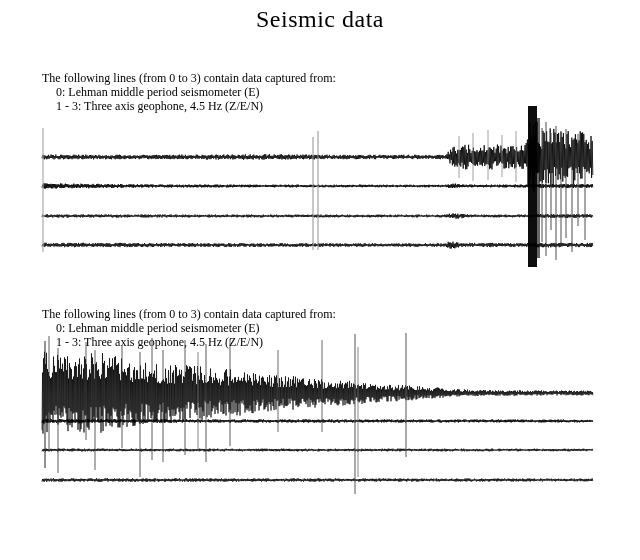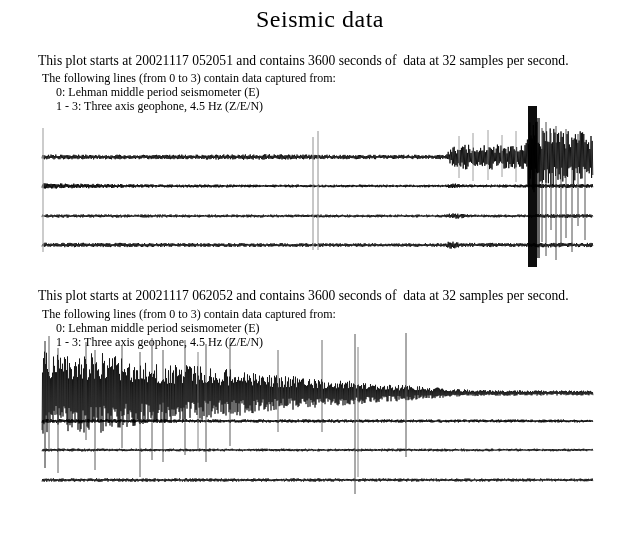--- a/index.html
+++ b/index.html
@@ -19,26 +19,24 @@
   .sub2c{left:56px;top:335px;}
   .wave{position:absolute;left:0;top:0;width:640px;height:560px;pointer-events:none;}
 </style>
 </head>
 <body>
 
 <div class="page">
 
   <h1 class="title">Seismic data</h1>
 
-  <div class="hdr hdr1">This plot starts at 20021117 052051 and contains 3600 seconds of  data at 32 samples per second.</div>
   <div class="sub sub1a">The following lines (from 0 to 3) contain data captured from:</div>
   <div class="sub sub1b">0: Lehman middle period seismometer (E)</div>
   <div class="sub sub1c">1 - 3: Three axis geophone, 4.5 Hz (Z/E/N)</div>
 
-  <div class="hdr hdr2">This plot starts at 20021117 062052 and contains 3600 seconds of  data at 32 samples per second.</div>
   <div class="sub sub2a">The following lines (from 0 to 3) contain data captured from:</div>
   <div class="sub sub2b">0: Lehman middle period seismometer (E)</div>
   <div class="sub sub2c">1 - 3: Three axis geophone, 4.5 Hz (Z/E/N)</div>
 
   <svg class="wave" viewBox="0 0 640 560" xmlns="http://www.w3.org/2000/svg">
       <rect x="528" y="106" width="9" height="161" fill="#0d0d0d"></rect>
       <rect x="537" y="118" width="3" height="140" fill="#666666"></rect>
       <polyline points="42.0,158.3 42.6,155.2 43.2,158.7 43.8,155.0 44.4,159.3 45.0,155.6 45.6,158.3 46.2,156.0 46.8,159.3 47.4,155.8 48.0,158.8 48.6,154.8 49.2,158.6 49.8,156.2 50.4,157.9 51.0,154.5 51.6,157.9 52.2,155.0 52.8,158.5 53.4,155.1 54.0,159.4 54.6,156.0 55.2,158.5 55.8,154.5 56.4,157.8 57.0,156.0 57.6,158.3 58.2,156.0 58.8,159.2 59.4,156.1 60.0,159.2 60.6,154.8 61.2,158.2 61.8,154.8 62.4,158.2 63.0,155.4 63.6,159.3 64.2,155.4 64.8,159.0 65.4,155.5 66.0,157.9 66.6,155.3 67.2,158.8 67.8,155.1 68.4,159.2 69.0,155.4 69.6,158.9 70.2,155.7 70.8,158.4 71.4,156.1 72.0,159.3 72.6,155.7 73.2,158.5 73.8,154.7 74.4,158.4 75.0,154.9 75.6,158.4 76.2,155.3 76.8,158.4 77.4,155.9 78.0,159.2 78.6,154.7 79.2,158.6 79.8,155.7 80.4,157.9 81.0,156.2 81.6,158.8 82.2,154.9 82.8,159.3 83.4,154.9 84.0,159.0 84.6,156.1 85.2,158.5 85.8,154.6 86.4,158.6 87.0,155.3 87.6,158.4 88.2,156.2 88.8,158.7 89.4,155.2 90.0,158.0 90.6,155.0 91.2,159.0 91.8,155.4 92.4,157.9 93.0,155.5 93.6,159.4 94.2,155.9 94.8,158.2 95.4,155.1 96.0,158.1 96.6,155.5 97.2,158.9 97.8,156.2 98.4,157.7 99.0,154.8 99.6,158.8 100.2,155.7 100.8,158.8 101.4,156.1 102.0,158.4 102.6,155.6 103.2,158.6 103.8,156.0 104.4,157.8 105.0,155.7 105.6,159.3 106.2,155.1 106.8,158.9 107.4,156.2 108.0,158.0 108.6,155.8 109.2,159.0 109.8,156.3 110.4,159.0 111.0,155.4 111.6,159.3 112.2,155.6 112.8,157.8 113.4,156.2 114.0,158.5 114.6,156.0 115.2,159.3 115.8,155.1 116.4,158.5 117.0,154.7 117.6,158.6 118.2,155.1 118.8,158.9 119.4,154.7 120.0,159.3 120.6,155.1 121.2,158.8 121.8,156.1 122.4,158.3 123.0,156.2 123.6,158.6 124.2,155.3 124.8,159.2 125.4,155.7 126.0,158.6 126.6,156.1 127.2,158.0 127.8,155.8 128.4,158.3 129.0,155.5 129.6,158.8 130.2,155.4 130.8,158.8 131.4,156.3 132.0,158.7 132.6,156.1 133.2,158.3 133.8,155.4 134.4,158.2 135.0,155.4 135.6,159.0 136.2,155.9 136.8,157.8 137.4,155.5 138.0,158.1 138.6,156.0 139.2,159.2 139.8,155.7 140.4,158.5 141.0,155.7 141.6,158.4 142.2,155.0 142.8,157.7 143.4,154.8 144.0,158.3 144.6,155.0 145.2,158.0 145.8,155.6 146.4,157.8 147.0,155.1 147.6,158.9 148.2,155.9 148.8,159.2 149.4,155.6 150.0,158.2 150.6,155.8 151.2,159.1 151.8,155.7 152.4,158.5 153.0,155.0 153.6,158.5 154.2,155.2 154.8,158.4 155.4,155.1 156.0,159.1 156.6,154.8 157.2,158.8 157.8,155.5 158.4,158.8 159.0,155.0 159.6,158.2 160.2,155.6 160.8,159.0 161.4,156.0 162.0,159.1 162.6,155.2 163.2,158.1 163.8,155.3 164.4,158.8 165.0,155.2 165.6,158.3 166.2,154.9 166.8,158.8 167.4,155.0 168.0,159.0 168.6,155.7 169.2,158.9 169.8,154.8 170.4,159.2 171.0,156.2 171.6,158.6 172.2,155.4 172.8,158.6 173.4,154.9 174.0,159.2 174.6,155.7 175.2,158.3 175.8,155.5 176.4,158.3 177.0,156.2 177.6,159.1 178.2,155.0 178.8,158.9 179.4,154.7 180.0,158.7 180.6,155.8 181.2,158.6 181.8,154.6 182.4,158.8 183.0,155.5 183.6,159.0 184.2,156.1 184.8,157.9 185.4,154.8 186.0,159.1 186.6,156.2 187.2,159.2 187.8,155.8 188.4,158.5 189.0,155.5 189.6,157.9 190.2,155.3 190.8,158.6 191.4,155.5 192.0,159.1 192.6,155.8 193.2,158.2 193.8,155.7 194.4,157.9 195.0,156.1 195.6,158.7 196.2,154.7 196.8,158.3 197.4,154.8 198.0,158.6 198.6,155.8 199.2,158.7 199.8,155.9 200.4,158.0 201.0,156.2 201.6,158.9 202.2,154.9 202.8,158.6 203.4,155.4 204.0,159.0 204.6,155.6 205.2,158.0 205.8,155.5 206.4,159.5 207.0,156.0 207.6,159.5 208.2,155.3 208.8,158.5 209.4,155.6 210.0,159.2 210.6,155.2 211.2,158.8 211.8,154.7 212.4,158.0 213.0,155.5 213.6,158.7 214.2,156.2 214.8,158.0 215.4,154.9 216.0,159.5 216.6,154.7 217.2,157.9 217.8,155.0 218.4,159.6 219.0,156.2 219.6,158.9 220.2,155.0 220.8,158.7 221.4,156.1 222.0,158.8 222.6,155.3 223.2,157.9 223.8,154.4 224.4,158.9 225.0,156.0 225.6,158.6 226.2,155.4 226.8,158.2 227.4,154.6 228.0,159.1 228.6,154.9 229.2,158.0 229.8,156.1 230.4,159.2 231.0,155.6 231.6,158.2 232.2,154.5 232.8,159.4 233.4,155.3 234.0,159.2 234.6,155.5 235.2,159.1 235.8,155.8 236.4,158.2 237.0,156.2 237.6,157.9 238.2,154.8 238.8,158.5 239.4,155.1 240.0,158.7 240.6,155.9 241.2,158.4 241.8,155.3 242.4,159.0 243.0,154.6 243.6,159.8 244.2,155.7 244.8,158.6 245.4,154.4 246.0,158.6 246.6,156.1 247.2,159.3 247.8,155.9 248.4,158.9 249.0,155.4 249.6,158.9 250.2,154.4 250.8,158.5 251.4,156.1 252.0,159.1 252.6,155.4 253.2,159.6 253.8,154.6 254.4,158.0 255.0,156.0 255.6,158.5 256.2,155.1 256.8,158.6 257.4,155.6 258.0,158.3 258.6,156.0 259.2,159.6 259.8,155.6 260.4,157.9 261.0,155.9 261.6,159.1 262.2,155.8 262.8,159.5 263.4,154.9 264.0,159.6 264.6,154.3 265.2,159.1 265.8,154.2 266.4,158.9 267.0,156.1 267.6,157.9 268.2,154.9 268.8,158.9 269.4,154.2 270.0,158.5 270.6,155.9 271.2,158.8 271.8,155.8 272.4,159.0 273.0,155.8 273.6,158.5 274.2,154.4 274.8,157.9 275.4,155.2 276.0,158.1 276.6,155.8 277.2,158.6 277.8,154.9 278.4,158.8 279.0,155.2 279.6,159.1 280.2,154.4 280.8,158.7 281.4,154.4 282.0,159.5 282.6,155.3 283.2,158.8 283.8,155.9 284.4,159.0 285.0,155.2 285.6,159.5 286.2,155.3 286.8,158.4 287.4,155.4 288.0,159.5 288.6,154.6 289.2,158.3 289.8,154.9 290.4,159.3 291.0,156.2 291.6,159.1 292.2,154.8 292.8,158.8 293.4,155.4 294.0,158.8 294.6,154.8 295.2,158.6 295.8,156.0 296.4,159.2 297.0,154.5 297.6,158.0 298.2,155.7 298.8,158.2 299.4,155.9 300.0,158.8 300.6,154.9 301.2,158.0 301.8,155.5 302.4,159.0 303.0,154.6 303.6,159.3 304.2,155.3 304.8,158.5 305.4,154.7 306.0,158.6 306.6,154.6 307.2,158.5 307.8,156.1 308.4,158.0 309.0,154.8 309.6,159.3 310.2,155.7 310.8,159.0 311.4,154.8 312.0,158.4 312.6,155.6 313.2,159.3 313.8,155.3 314.4,159.3 315.0,154.9 315.6,158.2 316.2,155.0 316.8,158.5 317.4,155.4 318.0,158.7 318.6,154.9 319.2,158.1 319.8,155.2 320.4,158.8 321.0,156.2 321.6,158.7 322.2,154.9 322.8,158.8 323.4,156.2 324.0,159.1 324.6,155.4 325.2,158.3 325.8,155.2 326.4,157.8 327.0,154.7 327.6,158.5 328.2,156.1 328.8,157.9 329.4,154.9 330.0,157.8 330.6,156.0 331.2,158.8 331.8,156.3 332.4,158.9 333.0,155.4 333.6,158.3 334.2,154.9 334.8,158.7 335.4,156.0 336.0,157.7 336.6,155.6 337.2,158.4 337.8,156.2 338.4,158.9 339.0,155.9 339.6,158.3 340.2,154.9 340.8,158.9 341.4,156.3 342.0,158.4 342.6,155.5 343.2,159.2 343.8,154.9 344.4,158.7 345.0,154.9 345.6,158.5 346.2,156.0 346.8,159.2 347.4,155.2 348.0,158.9 348.6,155.8 349.2,158.9 349.8,155.0 350.4,157.8 351.0,155.8 351.6,158.1 352.2,155.8 352.8,158.2 353.4,155.4 354.0,158.3 354.6,156.3 355.2,159.1 355.8,155.3 356.4,159.2 357.0,156.0 357.6,159.0 358.2,155.0 358.8,158.9 359.4,155.0 360.0,158.7 360.6,155.1 361.2,157.8 361.8,155.5 362.4,158.1 363.0,155.4 363.6,158.8 364.2,156.0 364.8,158.6 365.4,156.3 366.0,159.1 366.6,156.0 367.2,158.5 367.8,155.6 368.4,158.1 369.0,154.9 369.6,159.1 370.2,154.8 370.8,157.8 371.4,155.8 372.0,158.4 372.6,156.2 373.2,157.9 373.8,154.9 374.4,159.1 375.0,154.9 375.6,159.2 376.2,156.0 376.8,157.8 377.4,156.2 378.0,157.8 378.6,155.6 379.2,157.7 379.8,154.8 380.4,158.1 381.0,155.6 381.6,158.0 382.2,155.3 382.8,157.7 383.4,155.0 384.0,158.7 384.6,155.3 385.2,157.8 385.8,155.2 386.4,158.5 387.0,156.0 387.6,158.7 388.2,155.2 388.8,158.0 389.4,155.9 390.0,157.9 390.6,155.4 391.2,158.0 391.8,155.6 392.4,158.6 393.0,155.6 393.6,159.0 394.2,155.0 394.8,158.9 395.4,155.3 396.0,158.6 396.6,155.5 397.2,158.1 397.8,156.2 398.4,158.5 399.0,154.9 399.6,158.0 400.2,155.4 400.8,158.1 401.4,154.9 402.0,158.3 402.6,155.3 403.2,158.9 403.8,154.8 404.4,158.1 405.0,156.3 405.6,157.9 406.2,155.9 406.8,158.3 407.4,155.4 408.0,158.1 408.6,154.8 409.2,157.8 409.8,156.1 410.4,158.1 411.0,156.3 411.6,158.5 412.2,155.6 412.8,159.1 413.4,156.1 414.0,158.1 414.6,154.8 415.2,157.9 415.8,154.8 416.4,158.2 417.0,155.5 417.6,159.1 418.2,155.0 418.8,158.6 419.4,155.6 420.0,158.8 420.6,156.2 421.2,158.1 421.8,155.7 422.4,158.6 423.0,155.5 423.6,158.3 424.2,156.1 424.8,158.0 425.4,155.2 426.0,158.8 426.6,155.4 427.2,157.8 427.8,156.0 428.4,158.8 429.0,154.9 429.6,157.8 430.2,155.6 430.8,157.7 431.4,155.8 432.0,158.7 432.6,155.8 433.2,158.6 433.8,156.2 434.4,157.9 435.0,155.6 435.6,158.7 436.2,155.6 436.8,158.9 437.4,155.1 438.0,158.9 438.6,155.1 439.2,158.9 439.8,154.9 440.4,159.2 441.0,155.4 441.6,157.8 442.2,155.0 442.8,158.9 443.4,155.6 444.0,157.9 444.6,156.0 445.2,158.5 445.8,155.2 446.4,158.4 447.0,154.2 447.6,159.0 448.2,151.8 448.8,159.2 449.4,154.5 450.0,163.4 450.6,149.7 451.2,160.0 451.8,151.9 452.4,165.3 453.0,147.6 453.6,163.7 454.2,146.8 454.8,166.6 455.4,151.0 456.0,165.0 456.6,153.5 457.2,166.6 457.8,149.8 458.4,163.2 459.0,150.1 459.6,165.3 460.2,150.0 460.8,166.5 461.4,147.8 462.0,162.5 462.6,146.6 463.2,168.6 463.8,147.1 464.4,164.6 465.0,144.9 465.6,169.3 466.2,149.5 466.8,169.1 467.4,152.9 468.0,166.5 468.6,144.8 469.2,162.2 469.8,149.2 470.4,161.7 471.0,153.0 471.6,163.0 472.2,150.8 472.8,164.0 473.4,147.7 474.0,165.1 474.6,151.3 475.2,165.9 475.8,151.6 476.4,164.3 477.0,150.1 477.6,165.7 478.2,152.2 478.8,162.0 479.4,150.8 480.0,164.8 480.6,147.9 481.2,164.5 481.8,150.7 482.4,166.1 483.0,150.5 483.6,162.6 484.2,145.3 484.8,165.9 485.4,152.1 486.0,164.4 486.6,150.4 487.2,163.9 487.8,150.1 488.4,164.7 489.0,147.3 489.6,169.1 490.2,147.7 490.8,168.1 491.4,148.9 492.0,169.5 492.6,150.0 493.2,163.5 493.8,146.9 494.4,161.5 495.0,152.8 495.6,161.1 496.2,148.6 496.8,165.8 497.4,144.6 498.0,165.2 498.6,146.1 499.2,163.3 499.8,152.8 500.4,161.5 501.0,145.5 501.6,163.1 502.2,150.8 502.8,163.6 503.4,148.7 504.0,168.5 504.6,148.3 505.2,168.3 505.8,148.9 506.4,167.7 507.0,153.4 507.6,161.7 508.2,146.9 508.8,168.2 509.4,151.4 510.0,164.1 510.6,146.6 511.2,166.7 511.8,146.4 512.4,167.1 513.0,146.2 513.6,163.9 514.2,149.3 514.8,168.5 515.4,150.7 516.0,167.3 516.6,147.0 517.2,161.9 517.8,151.5 518.4,164.3 519.0,151.6 519.6,166.7 520.2,150.2 520.8,166.4 521.4,145.7 522.0,168.7 522.6,150.3 523.2,168.8 523.8,150.8 524.4,163.3 525.0,145.2 525.6,163.6 526.2,143.1 526.8,166.5 527.4,139.6 528.0,185.1 528.6,144.0 529.2,185.9 529.8,122.4 530.4,178.5 531.0,135.5 531.6,169.8 532.2,138.6 532.8,189.4 533.4,125.0 534.0,192.1 534.6,135.6 535.2,168.7 535.8,122.1 536.4,172.2 537.0,121.8 537.6,173.2 538.2,142.8 538.8,172.6 539.4,144.1 540.0,181.6 540.6,146.5 541.2,180.8 541.8,148.9 542.4,182.6 543.0,130.9 543.6,180.0 544.2,132.8 544.8,170.1 545.4,141.1 546.0,182.7 546.6,131.3 547.2,169.3 547.8,141.6 548.4,183.2 549.0,142.1 549.6,173.3 550.2,128.4 550.8,186.1 551.4,143.6 552.0,173.0 552.6,142.3 553.2,185.7 553.8,128.9 554.4,167.0 555.0,132.6 555.6,176.0 556.2,142.6 556.8,168.5 557.4,134.0 558.0,179.8 558.6,132.9 559.2,174.3 559.8,142.0 560.4,179.2 561.0,131.4 561.6,167.6 562.2,136.9 562.8,181.5 563.4,133.1 564.0,175.8 564.6,144.2 565.2,177.8 565.8,148.5 566.4,175.8 567.0,134.1 567.6,176.9 568.2,131.2 568.8,168.3 569.4,144.5 570.0,167.4 570.6,147.2 571.2,166.6 571.8,137.6 572.4,170.0 573.0,140.0 573.6,184.2 574.2,138.5 574.8,180.3 575.4,134.2 576.0,168.3 576.6,139.6 577.2,173.0 577.8,142.9 578.4,167.0 579.0,140.5 579.6,173.3 580.2,131.3 580.8,178.7 581.4,132.9 582.0,178.4 582.6,132.4 583.2,166.8 583.8,134.0 584.4,169.1 585.0,142.4 585.6,168.9 586.2,139.9 586.8,172.1 587.4,144.1 588.0,170.9 588.6,142.4 589.2,173.3 589.8,149.0 590.4,167.6 591.0,136.0 591.6,178.0 592.2,140.9 592.8,175.0 " fill="none" stroke="#000000" stroke-width="0.8"></polyline>
       <polyline points="42.0,187.6 42.6,184.6 43.2,188.2 43.8,183.3 44.4,188.4 45.0,183.4 45.6,188.5 46.2,183.6 46.8,188.0 47.4,183.7 48.0,188.2 48.6,184.2 49.2,187.6 49.8,184.1 50.4,187.6 51.0,183.8 51.6,188.4 52.2,184.0 52.8,188.3 53.4,184.1 54.0,187.4 54.6,184.0 55.2,188.3 55.8,184.3 56.4,188.5 57.0,184.5 57.6,187.5 58.2,184.3 58.8,186.9 59.4,184.8 60.0,188.0 60.6,183.5 61.2,188.1 61.8,183.6 62.4,187.7 63.0,184.9 63.6,187.9 64.2,184.6 64.8,187.7 65.4,183.7 66.0,186.9 66.6,184.2 67.2,187.0 67.8,184.3 68.4,187.9 69.0,184.7 69.6,187.4 70.2,185.0 70.8,187.5 71.4,184.7 72.0,188.3 72.6,184.8 73.2,187.8 73.8,183.6 74.4,187.7 75.0,184.6 75.6,187.2 76.2,184.4 76.8,188.0 77.4,184.1 78.0,187.3 78.6,184.3 79.2,187.7 79.8,185.3 80.4,187.9 81.0,183.7 81.6,186.9 82.2,184.1 82.8,187.5 83.4,184.8 84.0,187.3 84.6,184.3 85.2,187.0 85.8,184.2 86.4,187.9 87.0,184.3 87.6,187.1 88.2,184.2 88.8,188.3 89.4,184.9 90.0,187.2 90.6,184.9 91.2,187.5 91.8,184.8 92.4,187.8 93.0,183.9 93.6,187.4 94.2,184.9 94.8,187.8 95.4,185.2 96.0,188.0 96.6,184.2 97.2,187.3 97.8,183.8 98.4,187.3 99.0,184.1 99.6,187.6 100.2,184.7 100.8,187.3 101.4,184.4 102.0,186.9 102.6,185.0 103.2,187.9 103.8,185.3 104.4,186.7 105.0,184.3 105.6,187.2 106.2,184.8 106.8,187.8 107.4,184.2 108.0,187.1 108.6,184.2 109.2,187.2 109.8,184.8 110.4,186.8 111.0,184.7 111.6,188.0 112.2,184.0 112.8,187.9 113.4,185.1 114.0,187.6 114.6,184.5 115.2,187.0 115.8,185.1 116.4,187.1 117.0,185.4 117.6,187.8 118.2,184.3 118.8,187.0 119.4,185.0 120.0,186.9 120.6,184.1 121.2,187.9 121.8,184.2 122.4,187.5 123.0,185.0 123.6,187.4 124.2,185.1 124.8,186.7 125.4,185.4 126.0,187.3 126.6,184.7 127.2,186.7 127.8,185.0 128.4,186.9 129.0,184.4 129.6,187.2 130.2,184.3 130.8,186.9 131.4,184.6 132.0,187.3 132.6,184.7 133.2,187.8 133.8,184.3 134.4,187.1 135.0,185.3 135.6,187.4 136.2,185.1 136.8,186.6 137.4,184.3 138.0,187.1 138.6,185.0 139.2,187.2 139.8,185.0 140.4,186.6 141.0,184.4 141.6,187.4 142.2,184.6 142.8,187.4 143.4,185.4 144.0,186.9 144.6,184.7 145.2,186.6 145.8,184.4 146.4,187.1 147.0,184.5 147.6,187.1 148.2,184.7 148.8,187.6 149.4,184.9 150.0,186.5 150.6,184.6 151.2,186.8 151.8,184.5 152.4,187.6 153.0,184.5 153.6,186.7 154.2,185.2 154.8,186.6 155.4,185.1 156.0,187.5 156.6,185.0 157.2,186.7 157.8,185.5 158.4,187.0 159.0,184.7 159.6,186.8 160.2,184.5 160.8,186.5 161.4,184.7 162.0,186.9 162.6,184.7 163.2,186.9 163.8,185.2 164.4,187.4 165.0,185.2 165.6,187.1 166.2,185.4 166.8,187.2 167.4,184.8 168.0,187.4 168.6,184.9 169.2,187.2 169.8,184.6 170.4,187.1 171.0,184.7 171.6,187.5 172.2,184.6 172.8,186.9 173.4,185.5 174.0,186.9 174.6,185.5 175.2,186.9 175.8,185.1 176.4,186.9 177.0,184.7 177.6,187.3 178.2,185.4 178.8,186.8 179.4,184.7 180.0,187.1 180.6,185.5 181.2,187.3 181.8,185.2 182.4,187.0 183.0,184.8 183.6,187.5 184.2,185.5 184.8,186.5 185.4,184.8 186.0,186.9 186.6,185.1 187.2,187.5 187.8,185.0 188.4,186.6 189.0,184.5 189.6,187.1 190.2,185.4 190.8,187.4 191.4,185.0 192.0,187.0 192.6,185.4 193.2,187.4 193.8,185.4 194.4,187.0 195.0,184.6 195.6,187.0 196.2,184.9 196.8,187.3 197.4,184.9 198.0,187.4 198.6,185.3 199.2,186.5 199.8,184.5 200.4,186.7 201.0,184.8 201.6,187.5 202.2,185.2 202.8,187.1 203.4,185.2 204.0,187.3 204.6,184.6 205.2,187.2 205.8,184.7 206.4,186.9 207.0,185.0 207.6,187.3 208.2,184.6 208.8,186.7 209.4,185.0 210.0,187.3 210.6,185.4 211.2,187.4 211.8,185.4 212.4,186.7 213.0,185.2 213.6,187.2 214.2,184.8 214.8,187.2 215.4,184.7 216.0,187.4 216.6,184.7 217.2,186.8 217.8,184.6 218.4,187.4 219.0,185.5 219.6,187.3 220.2,184.7 220.8,186.9 221.4,185.3 222.0,187.4 222.6,185.0 223.2,186.9 223.8,185.0 224.4,186.5 225.0,185.3 225.6,186.5 226.2,185.5 226.8,187.5 227.4,184.7 228.0,187.3 228.6,185.4 229.2,187.1 229.8,184.7 230.4,187.1 231.0,184.6 231.6,186.7 232.2,185.5 232.8,187.4 233.4,184.7 234.0,187.0 234.6,184.8 235.2,186.8 235.8,185.1 236.4,187.0 237.0,184.9 237.6,186.5 238.2,185.2 238.8,186.8 239.4,184.8 240.0,186.5 240.6,185.3 241.2,187.3 241.8,184.7 242.4,186.8 243.0,184.9 243.6,186.5 244.2,185.0 244.8,187.2 245.4,184.8 246.0,186.9 246.6,185.3 247.2,187.0 247.8,184.8 248.4,187.2 249.0,184.9 249.6,187.3 250.2,184.6 250.8,187.1 251.4,185.0 252.0,186.6 252.6,185.1 253.2,187.3 253.8,184.8 254.4,187.0 255.0,184.9 255.6,187.2 256.2,184.7 256.8,187.1 257.4,184.9 258.0,186.8 258.6,185.4 259.2,187.1 259.8,184.9 260.4,186.8 261.0,185.3 261.6,186.5 262.2,185.3 262.8,186.7 263.4,185.1 264.0,186.5 264.6,185.5 265.2,186.9 265.8,184.8 266.4,186.9 267.0,185.1 267.6,187.0 268.2,185.1 268.8,186.6 269.4,185.3 270.0,186.9 270.6,185.2 271.2,186.9 271.8,185.1 272.4,187.0 273.0,184.6 273.6,187.1 274.2,184.9 274.8,187.4 275.4,184.8 276.0,186.8 276.6,184.9 277.2,186.5 277.8,185.3 278.4,186.8 279.0,185.4 279.6,186.5 280.2,184.7 280.8,186.8 281.4,184.9 282.0,186.6 282.6,185.4 283.2,186.5 283.8,185.2 284.4,186.6 285.0,184.7 285.6,187.2 286.2,184.9 286.8,187.1 287.4,185.0 288.0,186.5 288.6,184.6 289.2,187.1 289.8,185.0 290.4,187.4 291.0,185.5 291.6,187.1 292.2,184.7 292.8,187.3 293.4,185.0 294.0,186.7 294.6,185.5 295.2,186.8 295.8,185.0 296.4,187.4 297.0,184.6 297.6,186.8 298.2,184.6 298.8,186.8 299.4,185.6 300.0,186.5 300.6,185.0 301.2,186.7 301.8,185.0 302.4,186.8 303.0,185.3 303.6,187.1 304.2,185.1 304.8,187.0 305.4,185.3 306.0,187.2 306.6,185.3 307.2,187.2 307.8,185.4 308.4,186.8 309.0,185.1 309.6,187.0 310.2,184.7 310.8,187.1 311.4,184.9 312.0,186.7 312.6,185.0 313.2,187.1 313.8,184.7 314.4,187.2 315.0,185.4 315.6,186.9 316.2,185.6 316.8,186.6 317.4,185.2 318.0,186.5 318.6,184.6 319.2,187.2 319.8,185.5 320.4,187.0 321.0,185.6 321.6,186.6 322.2,184.8 322.8,187.2 323.4,185.6 324.0,187.3 324.6,185.5 325.2,187.1 325.8,184.8 326.4,186.4 327.0,185.2 327.6,186.6 328.2,185.4 328.8,187.2 329.4,185.5 330.0,187.0 330.6,185.0 331.2,187.2 331.8,185.4 332.4,187.2 333.0,185.6 333.6,187.3 334.2,184.7 334.8,187.2 335.4,185.5 336.0,186.5 336.6,184.8 337.2,187.0 337.8,185.5 338.4,186.9 339.0,185.0 339.6,186.9 340.2,185.2 340.8,186.5 341.4,184.8 342.0,187.1 342.6,185.3 343.2,187.2 343.8,185.0 344.4,186.7 345.0,185.3 345.6,187.3 346.2,185.2 346.8,187.1 347.4,185.0 348.0,187.2 348.6,185.1 349.2,186.9 349.8,184.9 350.4,186.5 351.0,185.4 351.6,187.1 352.2,184.9 352.8,187.1 353.4,184.9 354.0,186.5 354.6,185.1 355.2,186.6 355.8,185.4 356.4,187.1 357.0,185.3 357.6,186.7 358.2,185.4 358.8,186.7 359.4,184.6 360.0,186.8 360.6,184.7 361.2,187.1 361.8,184.9 362.4,187.3 363.0,184.9 363.6,186.6 364.2,184.9 364.8,187.0 365.4,184.9 366.0,187.1 366.6,185.2 367.2,187.0 367.8,185.0 368.4,186.5 369.0,184.7 369.6,186.8 370.2,185.0 370.8,186.6 371.4,184.8 372.0,186.9 372.6,184.8 373.2,186.7 373.8,185.3 374.4,186.6 375.0,185.3 375.6,187.2 376.2,185.2 376.8,186.9 377.4,184.9 378.0,187.2 378.6,185.6 379.2,187.2 379.8,184.9 380.4,186.5 381.0,184.9 381.6,187.2 382.2,185.5 382.8,186.7 383.4,184.7 384.0,186.7 384.6,185.1 385.2,187.1 385.8,185.3 386.4,187.3 387.0,184.7 387.6,186.5 388.2,185.5 388.8,186.7 389.4,185.1 390.0,187.2 390.6,185.1 391.2,186.7 391.8,185.2 392.4,186.9 393.0,184.7 393.6,186.8 394.2,185.5 394.8,186.4 395.4,185.5 396.0,187.0 396.6,185.0 397.2,187.3 397.8,185.2 398.4,186.6 399.0,185.4 399.6,186.7 400.2,184.8 400.8,186.6 401.4,185.2 402.0,186.7 402.6,185.6 403.2,187.0 403.8,185.1 404.4,186.8 405.0,184.9 405.6,187.3 406.2,184.8 406.8,186.9 407.4,184.9 408.0,186.7 408.6,185.4 409.2,187.0 409.8,184.8 410.4,186.6 411.0,184.8 411.6,186.5 412.2,185.6 412.8,187.1 413.4,184.8 414.0,187.0 414.6,185.4 415.2,186.9 415.8,185.6 416.4,186.6 417.0,185.3 417.6,187.2 418.2,185.5 418.8,187.0 419.4,185.3 420.0,187.3 420.6,185.3 421.2,186.5 421.8,185.0 422.4,187.1 423.0,185.2 423.6,186.5 424.2,184.8 424.8,187.3 425.4,185.2 426.0,187.2 426.6,185.0 427.2,186.7 427.8,185.1 428.4,187.3 429.0,184.7 429.6,187.1 430.2,185.2 430.8,186.4 431.4,185.0 432.0,186.5 432.6,184.9 433.2,187.1 433.8,185.2 434.4,186.6 435.0,184.9 435.6,186.8 436.2,185.1 436.8,186.4 437.4,185.0 438.0,187.1 438.6,184.8 439.2,186.6 439.8,185.4 440.4,187.2 441.0,185.3 441.6,186.5 442.2,184.9 442.8,187.0 443.4,185.3 444.0,186.5 444.6,185.4 445.2,186.6 445.8,184.7 446.4,187.1 447.0,185.3 447.6,187.0 448.2,184.4 448.8,188.0 449.4,185.1 450.0,187.7 450.6,184.7 451.2,187.4 451.8,184.2 452.4,188.0 453.0,183.7 453.6,187.2 454.2,184.5 454.8,188.0 455.4,183.6 456.0,187.2 456.6,184.9 457.2,187.6 457.8,184.2 458.4,186.9 459.0,184.0 459.6,187.4 460.2,185.0 460.8,187.0 461.4,185.0 462.0,187.2 462.6,184.6 463.2,186.9 463.8,184.6 464.4,187.1 465.0,185.4 465.6,186.8 466.2,184.7 466.8,186.9 467.4,185.3 468.0,187.3 468.6,185.1 469.2,186.6 469.8,184.6 470.4,186.9 471.0,184.6 471.6,187.3 472.2,184.8 472.8,187.2 473.4,185.5 474.0,187.0 474.6,184.6 475.2,186.6 475.8,185.0 476.4,186.6 477.0,185.2 477.6,187.2 478.2,185.2 478.8,187.0 479.4,185.0 480.0,187.0 480.6,184.9 481.2,187.0 481.8,185.1 482.4,186.7 483.0,184.9 483.6,187.3 484.2,185.2 484.8,186.9 485.4,185.0 486.0,187.2 486.6,184.6 487.2,186.9 487.8,185.3 488.4,186.8 489.0,185.0 489.6,186.6 490.2,185.5 490.8,187.4 491.4,184.6 492.0,187.0 492.6,185.3 493.2,186.7 493.8,185.2 494.4,186.8 495.0,184.7 495.6,186.5 496.2,185.5 496.8,186.6 497.4,184.8 498.0,187.1 498.6,185.5 499.2,187.4 499.8,184.6 500.4,186.9 501.0,185.1 501.6,186.7 502.2,185.2 502.8,187.3 503.4,184.6 504.0,187.3 504.6,185.0 505.2,187.4 505.8,184.6 506.4,187.4 507.0,184.8 507.6,187.0 508.2,185.3 508.8,186.6 509.4,184.9 510.0,186.5 510.6,184.9 511.2,187.0 511.8,185.4 512.4,186.8 513.0,185.1 513.6,186.9 514.2,184.8 514.8,187.5 515.4,184.5 516.0,186.7 516.6,185.2 517.2,187.3 517.8,184.9 518.4,187.2 519.0,185.5 519.6,187.3 520.2,184.6 520.8,187.3 521.4,184.7 522.0,186.6 522.6,185.1 523.2,187.5 523.8,185.5 524.4,187.3 525.0,185.1 525.6,187.4 526.2,184.6 526.8,186.9 527.4,184.9 528.0,187.2 528.6,184.9 529.2,186.9 529.8,184.7 530.4,186.5 531.0,184.8 531.6,187.1 532.2,184.8 532.8,186.6 533.4,184.8 534.0,187.4 534.6,184.6 535.2,186.9 535.8,184.2 536.4,187.3 537.0,184.6 537.6,186.7 538.2,184.6 538.8,187.2 539.4,184.4 540.0,187.6 540.6,184.1 541.2,188.0 541.8,184.7 542.4,187.5 543.0,184.0 543.6,187.8 544.2,184.9 544.8,186.7 545.4,184.3 546.0,187.9 546.6,184.6 547.2,187.2 547.8,184.9 548.4,186.9 549.0,184.7 549.6,187.6 550.2,184.8 550.8,186.8 551.4,184.7 552.0,187.6 552.6,184.2 553.2,187.5 553.8,184.9 554.4,186.9 555.0,184.8 555.6,187.2 556.2,184.3 556.8,187.5 557.4,184.9 558.0,186.8 558.6,184.9 559.2,188.0 559.8,184.5 560.4,187.0 561.0,184.4 561.6,187.3 562.2,184.4 562.8,188.1 563.4,184.3 564.0,186.9 564.6,184.1 565.2,187.3 565.8,185.4 566.4,188.0 567.0,184.2 567.6,187.8 568.2,184.3 568.8,187.8 569.4,185.0 570.0,187.6 570.6,184.5 571.2,187.0 571.8,184.2 572.4,187.2 573.0,184.2 573.6,188.0 574.2,184.3 574.8,186.9 575.4,185.1 576.0,187.7 576.6,184.5 577.2,186.6 577.8,185.3 578.4,187.0 579.0,184.7 579.6,187.4 580.2,184.5 580.8,187.7 581.4,184.3 582.0,187.8 582.6,184.2 583.2,186.8 583.8,184.6 584.4,186.8 585.0,185.1 585.6,187.1 586.2,184.7 586.8,187.9 587.4,184.2 588.0,187.2 588.6,184.6 589.2,187.6 589.8,185.0 590.4,186.6 591.0,184.4 591.6,187.4 592.2,184.1 592.8,187.2 " fill="none" stroke="#000000" stroke-width="0.9"></polyline>
       <polyline points="42.0,217.1 42.6,214.6 43.2,216.5 43.8,215.4 44.4,216.5 45.0,215.4 45.6,217.0 46.2,214.4 46.8,217.3 47.4,214.4 48.0,217.5 48.6,215.4 49.2,217.1 49.8,215.2 50.4,216.9 51.0,214.5 51.6,216.7 52.2,214.9 52.8,217.6 53.4,215.3 54.0,216.7 54.6,214.8 55.2,216.9 55.8,215.1 56.4,217.1 57.0,214.6 57.6,217.3 58.2,214.7 58.8,217.7 59.4,214.6 60.0,216.5 60.6,215.2 61.2,217.1 61.8,214.6 62.4,217.4 63.0,215.3 63.6,217.6 64.2,214.8 64.8,216.6 65.4,214.8 66.0,216.5 66.6,214.6 67.2,217.7 67.8,214.7 68.4,217.4 69.0,214.8 69.6,216.7 70.2,215.4 70.8,217.0 71.4,215.3 72.0,216.8 72.6,215.1 73.2,216.7 73.8,214.6 74.4,217.1 75.0,214.6 75.6,217.0 76.2,214.6 76.8,217.4 77.4,215.4 78.0,216.7 78.6,214.9 79.2,217.0 79.8,215.2 80.4,217.4 81.0,214.6 81.6,216.7 82.2,214.7 82.8,217.5 83.4,214.4 84.0,217.0 84.6,215.3 85.2,216.9 85.8,215.3 86.4,217.0 87.0,215.1 87.6,216.8 88.2,214.5 88.8,216.8 89.4,214.7 90.0,217.5 90.6,214.9 91.2,217.3 91.8,214.6 92.4,216.9 93.0,214.9 93.6,217.5 94.2,215.2 94.8,216.5 95.4,214.6 96.0,216.7 96.6,214.6 97.2,216.7 97.8,214.9 98.4,217.0 99.0,214.6 99.6,217.2 100.2,215.0 100.8,217.4 101.4,214.5 102.0,217.0 102.6,215.2 103.2,217.1 103.8,215.3 104.4,217.0 105.0,214.4 105.6,216.5 106.2,214.6 106.8,216.8 107.4,215.2 108.0,216.8 108.6,214.4 109.2,216.7 109.8,215.0 110.4,216.5 111.0,214.5 111.6,217.1 112.2,215.3 112.8,217.6 113.4,215.2 114.0,216.8 114.6,215.0 115.2,217.0 115.8,215.0 116.4,217.6 117.0,214.7 117.6,217.4 118.2,215.1 118.8,217.5 119.4,215.1 120.0,216.5 120.6,214.7 121.2,217.6 121.8,215.5 122.4,216.7 123.0,215.2 123.6,216.6 124.2,214.8 124.8,217.4 125.4,214.7 126.0,216.9 126.6,215.3 127.2,217.5 127.8,214.5 128.4,217.0 129.0,214.7 129.6,217.1 130.2,215.3 130.8,216.9 131.4,214.9 132.0,216.7 132.6,215.5 133.2,217.0 133.8,215.5 134.4,216.5 135.0,214.6 135.6,216.5 136.2,214.9 136.8,216.6 137.4,214.9 138.0,216.9 138.6,214.7 139.2,216.5 139.8,215.5 140.4,217.1 141.0,214.4 141.6,217.2 142.2,214.6 142.8,217.4 143.4,215.1 144.0,217.5 144.6,214.7 145.2,217.4 145.8,214.6 146.4,217.4 147.0,215.2 147.6,217.2 148.2,214.5 148.8,217.5 149.4,215.1 150.0,216.7 150.6,214.7 151.2,217.3 151.8,215.2 152.4,217.2 153.0,215.2 153.6,216.6 154.2,215.2 154.8,216.8 155.4,214.6 156.0,216.5 156.6,215.3 157.2,217.5 157.8,214.7 158.4,216.6 159.0,214.7 159.6,217.3 160.2,214.5 160.8,216.5 161.4,215.5 162.0,217.5 162.6,214.6 163.2,216.5 163.8,214.8 164.4,216.5 165.0,214.5 165.6,216.8 166.2,215.4 166.8,217.5 167.4,215.1 168.0,216.6 168.6,215.1 169.2,217.0 169.8,214.7 170.4,217.0 171.0,214.4 171.6,217.1 172.2,215.4 172.8,216.7 173.4,215.3 174.0,217.2 174.6,215.2 175.2,216.8 175.8,214.5 176.4,217.4 177.0,214.7 177.6,216.7 178.2,215.5 178.8,216.8 179.4,215.0 180.0,216.9 180.6,215.4 181.2,216.9 181.8,215.1 182.4,217.3 183.0,214.6 183.6,217.0 184.2,215.2 184.8,217.2 185.4,214.6 186.0,216.7 186.6,215.3 187.2,217.2 187.8,215.1 188.4,217.3 189.0,214.8 189.6,217.5 190.2,215.3 190.8,217.0 191.4,215.1 192.0,216.7 192.6,215.4 193.2,216.9 193.8,215.4 194.4,216.9 195.0,214.5 195.6,216.9 196.2,215.4 196.8,216.5 197.4,214.8 198.0,217.1 198.6,215.4 199.2,217.4 199.8,214.8 200.4,217.0 201.0,215.0 201.6,216.6 202.2,215.0 202.8,216.7 203.4,215.0 204.0,216.7 204.6,215.5 205.2,216.5 205.8,214.9 206.4,216.6 207.0,215.3 207.6,217.1 208.2,214.7 208.8,217.4 209.4,214.6 210.0,217.4 210.6,215.5 211.2,217.0 211.8,214.7 212.4,217.2 213.0,215.2 213.6,216.5 214.2,215.1 214.8,216.9 215.4,214.5 216.0,217.4 216.6,215.5 217.2,217.2 217.8,215.0 218.4,216.8 219.0,215.0 219.6,217.2 220.2,215.4 220.8,217.3 221.4,215.1 222.0,216.9 222.6,215.1 223.2,217.0 223.8,214.8 224.4,217.1 225.0,215.5 225.6,216.8 226.2,214.7 226.8,217.1 227.4,214.5 228.0,216.9 228.6,215.4 229.2,216.8 229.8,215.3 230.4,216.6 231.0,215.4 231.6,217.2 232.2,214.6 232.8,216.9 233.4,214.7 234.0,217.0 234.6,214.8 235.2,216.5 235.8,215.2 236.4,217.2 237.0,214.5 237.6,217.3 238.2,215.1 238.8,216.9 239.4,215.1 240.0,216.5 240.6,215.3 241.2,217.2 241.8,215.5 242.4,217.1 243.0,214.9 243.6,217.3 244.2,214.9 244.8,216.9 245.4,215.5 246.0,216.6 246.6,214.7 247.2,217.4 247.8,214.8 248.4,217.2 249.0,214.7 249.6,217.0 250.2,215.0 250.8,217.3 251.4,214.5 252.0,216.5 252.6,214.9 253.2,216.6 253.8,215.1 254.4,217.4 255.0,214.9 255.6,216.8 256.2,215.2 256.8,217.1 257.4,215.4 258.0,217.3 258.6,215.1 259.2,216.5 259.8,215.2 260.4,217.5 261.0,215.3 261.6,217.4 262.2,215.3 262.8,217.4 263.4,214.6 264.0,217.0 264.6,215.5 265.2,216.6 265.8,215.0 266.4,216.5 267.0,215.5 267.6,217.0 268.2,214.9 268.8,216.7 269.4,215.5 270.0,216.7 270.6,214.6 271.2,217.0 271.8,214.8 272.4,217.3 273.0,215.4 273.6,217.2 274.2,214.8 274.8,216.6 275.4,215.3 276.0,216.6 276.6,214.6 277.2,217.2 277.8,215.3 278.4,217.3 279.0,215.1 279.6,216.5 280.2,215.4 280.8,217.1 281.4,215.2 282.0,216.9 282.6,215.1 283.2,217.2 283.8,215.5 284.4,216.5 285.0,214.9 285.6,216.5 286.2,214.7 286.8,217.0 287.4,215.2 288.0,217.1 288.6,214.7 289.2,216.9 289.8,214.9 290.4,217.1 291.0,214.8 291.6,217.2 292.2,215.0 292.8,217.4 293.4,215.5 294.0,216.7 294.6,214.9 295.2,216.6 295.8,214.6 296.4,216.9 297.0,214.8 297.6,216.6 298.2,214.6 298.8,216.9 299.4,214.9 300.0,216.5 300.6,215.2 301.2,217.1 301.8,214.9 302.4,216.6 303.0,214.6 303.6,217.0 304.2,215.0 304.8,217.0 305.4,215.0 306.0,217.0 306.6,215.0 307.2,217.0 307.8,214.7 308.4,217.0 309.0,214.9 309.6,216.6 310.2,215.2 310.8,216.6 311.4,214.8 312.0,217.0 312.6,214.6 313.2,216.9 313.8,215.4 314.4,217.3 315.0,214.8 315.6,217.0 316.2,214.9 316.8,217.5 317.4,214.6 318.0,216.8 318.6,214.7 319.2,217.3 319.8,215.4 320.4,217.1 321.0,214.5 321.6,217.1 322.2,215.6 322.8,217.3 323.4,215.5 324.0,217.4 324.6,215.5 325.2,217.0 325.8,214.6 326.4,217.2 327.0,214.7 327.6,216.9 328.2,215.1 328.8,217.3 329.4,215.0 330.0,217.3 330.6,214.8 331.2,216.8 331.8,215.4 332.4,217.2 333.0,214.9 333.6,217.0 334.2,215.0 334.8,217.4 335.4,215.0 336.0,216.9 336.6,214.6 337.2,217.0 337.8,215.0 338.4,217.4 339.0,215.5 339.6,217.1 340.2,215.2 340.8,217.0 341.4,214.9 342.0,216.5 342.6,214.7 343.2,216.5 343.8,215.2 344.4,216.9 345.0,215.1 345.6,217.2 346.2,215.5 346.8,217.0 347.4,214.6 348.0,217.3 348.6,215.5 349.2,217.3 349.8,214.7 350.4,216.9 351.0,215.1 351.6,216.6 352.2,215.5 352.8,216.9 353.4,215.5 354.0,217.3 354.6,215.3 355.2,217.3 355.8,215.0 356.4,216.7 357.0,214.7 357.6,217.0 358.2,214.9 358.8,216.9 359.4,215.4 360.0,216.8 360.6,215.3 361.2,216.8 361.8,215.1 362.4,217.3 363.0,214.8 363.6,216.8 364.2,215.4 364.8,217.0 365.4,215.5 366.0,216.8 366.6,215.4 367.2,217.2 367.8,214.8 368.4,216.9 369.0,214.8 369.6,217.4 370.2,215.3 370.8,217.3 371.4,215.0 372.0,217.0 372.6,215.3 373.2,216.8 373.8,215.0 374.4,217.0 375.0,215.5 375.6,217.2 376.2,214.8 376.8,216.9 377.4,214.7 378.0,217.3 378.6,214.8 379.2,216.8 379.8,214.7 380.4,216.9 381.0,214.8 381.6,217.4 382.2,214.8 382.8,216.9 383.4,215.0 384.0,216.8 384.6,214.7 385.2,216.7 385.8,215.4 386.4,216.7 387.0,215.0 387.6,217.2 388.2,215.5 388.8,216.6 389.4,214.9 390.0,217.1 390.6,214.7 391.2,217.1 391.8,215.2 392.4,216.4 393.0,215.6 393.6,216.8 394.2,215.3 394.8,217.1 395.4,214.7 396.0,217.1 396.6,215.5 397.2,217.2 397.8,214.6 398.4,216.5 399.0,214.8 399.6,216.5 400.2,215.2 400.8,216.6 401.4,214.6 402.0,216.5 402.6,215.3 403.2,216.6 403.8,215.3 404.4,217.0 405.0,215.4 405.6,217.0 406.2,214.6 406.8,216.7 407.4,215.2 408.0,217.1 408.6,215.3 409.2,216.9 409.8,215.1 410.4,216.4 411.0,215.1 411.6,217.0 412.2,214.8 412.8,217.3 413.4,215.4 414.0,217.2 414.6,215.5 415.2,216.5 415.8,214.9 416.4,217.4 417.0,214.6 417.6,217.3 418.2,214.6 418.8,216.6 419.4,214.7 420.0,216.6 420.6,215.5 421.2,216.5 421.8,214.9 422.4,216.6 423.0,215.5 423.6,216.9 424.2,215.1 424.8,216.7 425.4,215.5 426.0,216.6 426.6,214.6 427.2,217.3 427.8,215.2 428.4,216.9 429.0,214.8 429.6,216.7 430.2,215.4 430.8,216.7 431.4,215.4 432.0,216.5 432.6,214.8 433.2,216.6 433.8,215.4 434.4,216.5 435.0,215.5 435.6,217.2 436.2,215.2 436.8,216.9 437.4,214.7 438.0,217.1 438.6,215.0 439.2,217.3 439.8,215.4 440.4,217.3 441.0,215.3 441.6,217.3 442.2,214.9 442.8,216.7 443.4,215.2 444.0,216.8 444.6,214.6 445.2,217.1 445.8,214.9 446.4,217.3 447.0,214.4 447.6,216.9 448.2,214.6 448.8,217.1 449.4,213.7 450.0,217.9 450.6,215.0 451.2,217.0 451.8,214.2 452.4,217.9 453.0,213.3 453.6,217.5 454.2,214.1 454.8,217.3 455.4,213.7 456.0,218.7 456.6,214.9 457.2,218.3 457.8,213.7 458.4,218.5 459.0,215.1 459.6,217.3 460.2,214.5 460.8,216.7 461.4,214.0 462.0,218.2 462.6,214.1 463.2,218.0 463.8,214.0 464.4,217.1 465.0,214.5 465.6,216.7 466.2,215.0 466.8,217.0 467.4,214.3 468.0,217.3 468.6,215.1 469.2,217.1 469.8,214.9 470.4,216.5 471.0,214.6 471.6,217.2 472.2,215.0 472.8,216.9 473.4,215.0 474.0,216.7 474.6,214.7 475.2,216.8 475.8,214.6 476.4,216.5 477.0,215.3 477.6,216.9 478.2,214.8 478.8,216.7 479.4,215.4 480.0,216.8 480.6,215.4 481.2,216.7 481.8,214.6 482.4,216.6 483.0,215.4 483.6,217.2 484.2,214.6 484.8,217.2 485.4,215.1 486.0,217.0 486.6,214.8 487.2,216.5 487.8,215.0 488.4,217.1 489.0,214.9 489.6,216.7 490.2,215.4 490.8,217.2 491.4,215.1 492.0,216.7 492.6,215.1 493.2,217.3 493.8,215.2 494.4,217.3 495.0,214.7 495.6,217.1 496.2,215.1 496.8,217.4 497.4,215.2 498.0,217.1 498.6,214.7 499.2,217.4 499.8,214.8 500.4,216.8 501.0,214.7 501.6,216.9 502.2,215.1 502.8,216.5 503.4,215.4 504.0,216.9 504.6,214.9 505.2,217.2 505.8,214.5 506.4,217.3 507.0,215.4 507.6,216.8 508.2,214.9 508.8,216.9 509.4,215.0 510.0,217.0 510.6,215.4 511.2,217.0 511.8,215.4 512.4,217.4 513.0,215.1 513.6,216.8 514.2,215.2 514.8,217.2 515.4,215.2 516.0,216.9 516.6,215.3 517.2,216.5 517.8,214.6 518.4,216.6 519.0,214.5 519.6,217.2 520.2,214.9 520.8,216.6 521.4,214.6 522.0,216.8 522.6,215.3 523.2,217.1 523.8,215.0 524.4,217.2 525.0,214.5 525.6,216.5 526.2,215.4 526.8,216.8 527.4,215.3 528.0,217.0 528.6,215.5 529.2,217.6 529.8,214.7 530.4,216.6 531.0,215.2 531.6,217.6 532.2,215.4 532.8,217.0 533.4,215.2 534.0,216.8 534.6,215.4 535.2,216.7 535.8,214.3 536.4,216.7 537.0,214.2 537.6,216.9 538.2,214.1 538.8,217.1 539.4,215.1 540.0,217.2 540.6,214.1 541.2,217.2 541.8,214.7 542.4,217.4 543.0,214.7 543.6,217.5 544.2,215.2 544.8,217.8 545.4,214.4 546.0,217.3 546.6,214.7 547.2,216.7 547.8,214.0 548.4,217.5 549.0,215.2 549.6,216.9 550.2,215.3 550.8,217.8 551.4,214.0 552.0,217.7 552.6,214.8 553.2,217.7 553.8,214.1 554.4,217.8 555.0,214.9 555.6,217.2 556.2,215.0 556.8,217.5 557.4,214.5 558.0,216.6 558.6,215.3 559.2,217.5 559.8,214.5 560.4,217.3 561.0,214.8 561.6,217.3 562.2,214.5 562.8,217.5 563.4,214.6 564.0,216.6 564.6,214.6 565.2,217.9 565.8,215.1 566.4,217.7 567.0,214.2 567.6,217.9 568.2,214.4 568.8,217.2 569.4,214.8 570.0,217.5 570.6,214.6 571.2,216.8 571.8,215.3 572.4,217.0 573.0,214.5 573.6,217.5 574.2,214.3 574.8,217.9 575.4,215.0 576.0,217.9 576.6,214.4 577.2,217.2 577.8,214.5 578.4,216.9 579.0,214.2 579.6,217.5 580.2,215.3 580.8,216.7 581.4,214.8 582.0,216.6 582.6,214.3 583.2,217.7 583.8,214.5 584.4,216.8 585.0,214.7 585.6,216.8 586.2,214.4 586.8,217.6 587.4,214.3 588.0,217.0 588.6,215.0 589.2,217.0 589.8,214.4 590.4,217.2 591.0,214.7 591.6,217.5 592.2,215.2 592.8,216.5 " fill="none" stroke="#000000" stroke-width="0.8"></polyline>

